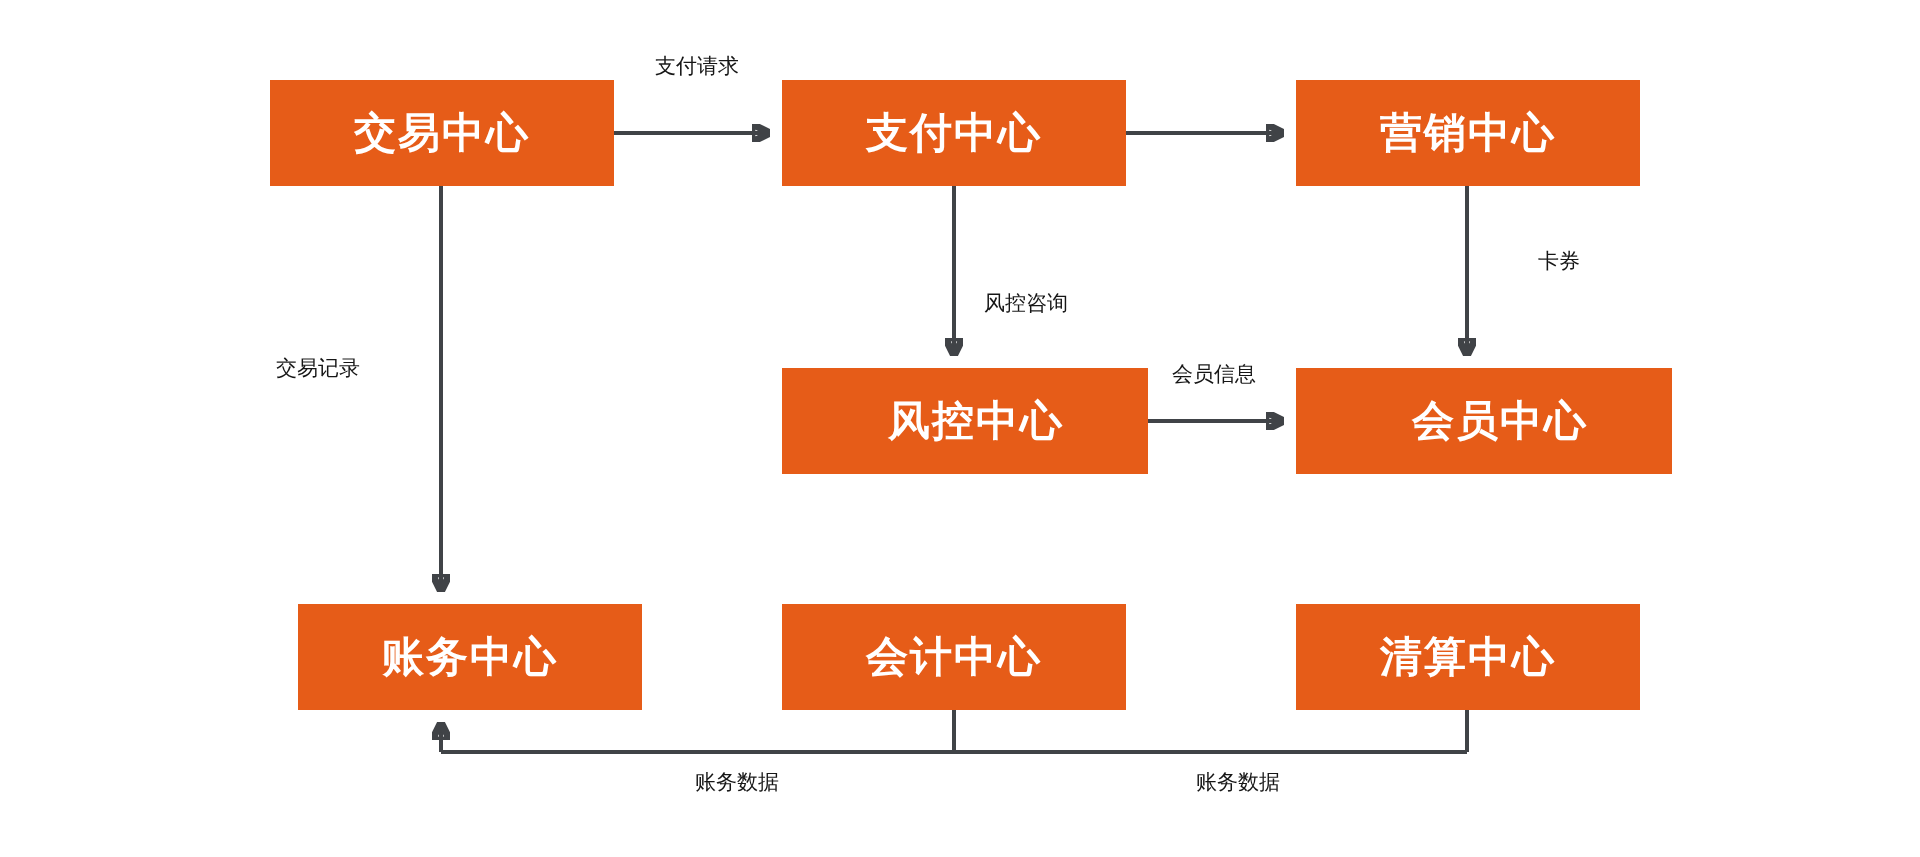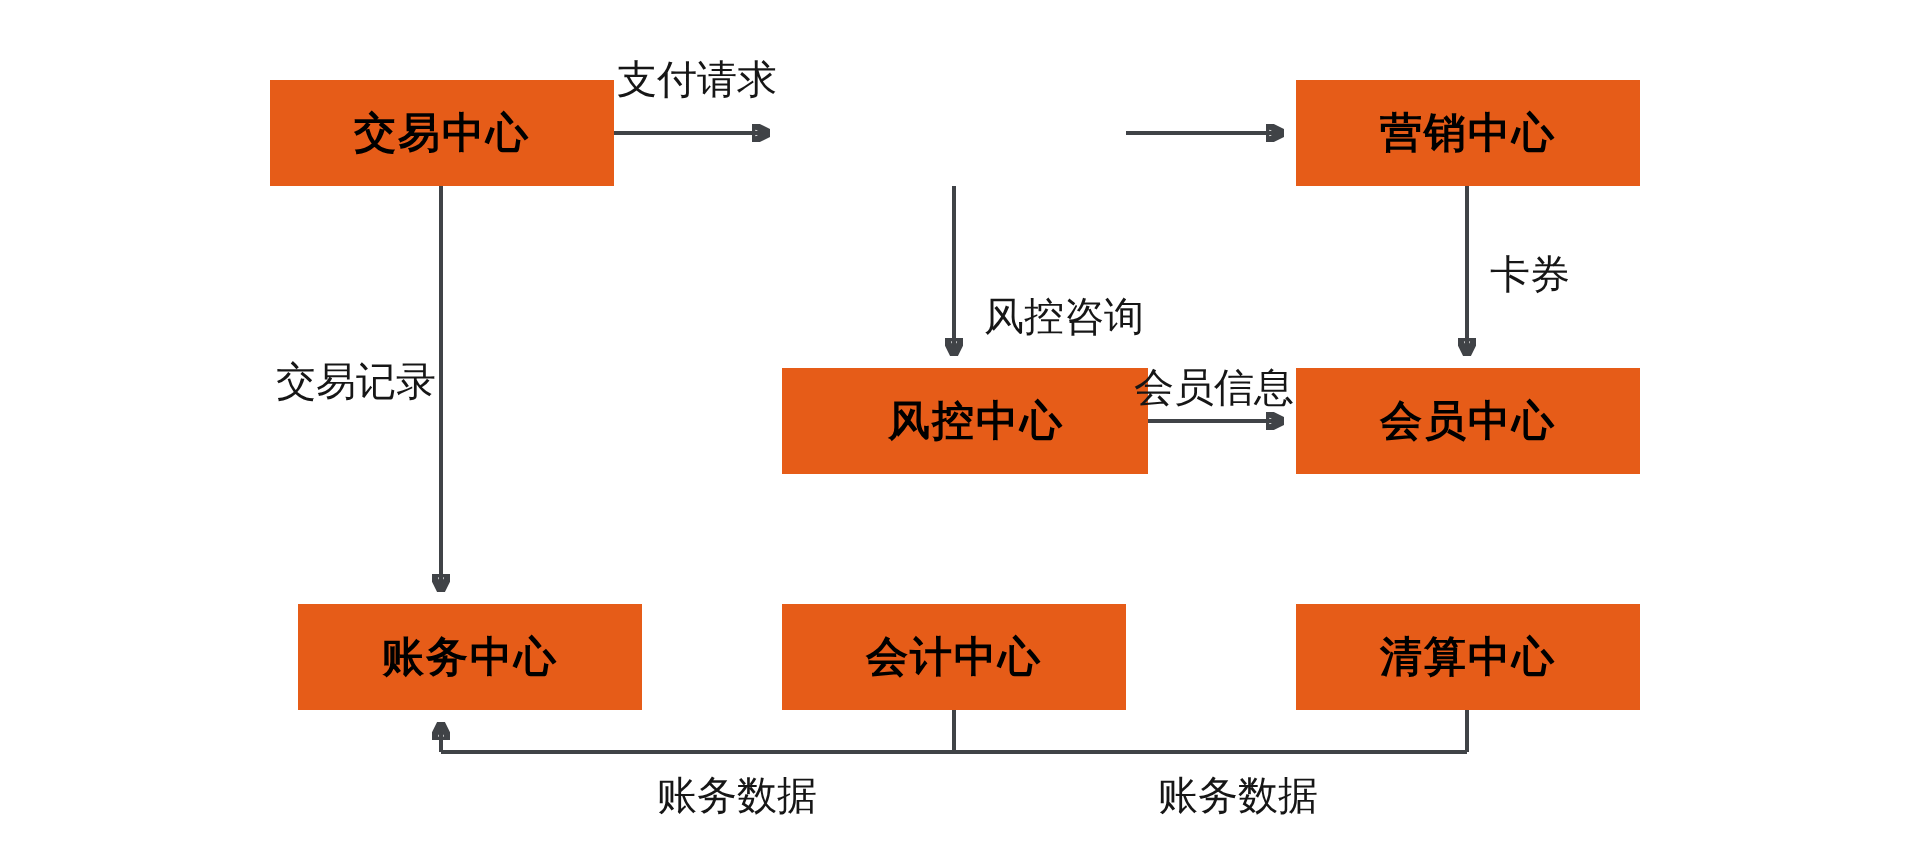--- a/index.html
+++ b/index.html
@@ -24,46 +24,46 @@
   .edges-svg path {
     fill: none;
     stroke: #404347;
     stroke-width: 4;
   }
   .node {
     position: absolute;
     width: 344px;
     height: 106px;
     background: #E65C18;
-    color: #000000;
+    color: #ffffff;
     display: flex;
     align-items: center;
     justify-content: center;
     font-size: 42px;
     font-weight: bold;
     letter-spacing: 2px;
     white-space: nowrap;
   }
   .edge-label {
     position: absolute;
     color: #161616;
-    font-size: 40px;
+    font-size: 21px;
     font-weight: 500;
     white-space: nowrap;
   }
   .edge-label.centered {
     width: 240px;
     text-align: center;
   }
   
   .pos-a1 { left: 270px;  top: 80px; }
   .pos-b1 { left: 782px;  top: 80px; }
   .pos-c1 { left: 1296px; top: 80px; }
   .pos-b2 { left: 782px;  top: 368px; padding-left: 22px; }
-  .pos-c2 { left: 1296px; top: 368px; }
+  .pos-c2 { left: 1296px; top: 368px; padding-left: 32px; }
   .pos-a3 { left: 285px;  top: 604px; margin-left: 13px; }
   .pos-b3 { left: 782px;  top: 604px; }
   .pos-c3 { left: 1296px; top: 604px; }
 </style>
 </head>
 <body>
 
 <div class="canvas">
 
   <svg class="edges-svg" viewBox="0 0 1920 857">
@@ -78,28 +78,29 @@
     <path d="M1467,186 L1467,354" marker-end="url(#arrow)"></path>
     <path d="M1126,421 L1282,421" marker-end="url(#arrow)"></path>
     <path d="M441,186 L441,590" marker-end="url(#arrow)"></path>
     <path d="M954,710 L954,752"></path>
     <path d="M1467,710 L1467,752"></path>
     <path d="M1467,752 L441,752"></path>
     <path d="M441,752 L441,724" marker-end="url(#arrow)"></path>
   </svg>
 
   <div class="node pos-a1">交易中心</div>
+  <div class="node pos-b1">支付中心</div>
   <div class="node pos-c1">营销中心</div>
   <div class="node pos-b2">风控中心</div>
   <div class="node pos-c2">会员中心</div>
   <div class="node pos-a3">账务中心</div>
   <div class="node pos-c3">清算中心</div>
   <div class="node pos-b3">会计中心</div>
 
   <div class="edge-label centered" style="left:577px;  top:52px;">支付请求</div>
   <div class="edge-label" style="left:984px;  top:289px;">风控咨询</div>
-  <div class="edge-label" style="left:1490px; top:247px;text-align:center;">卡券</div>
+  <div class="edge-label" style="left:1538px; top:247px;text-align:center;">卡券</div>
   <div class="edge-label centered" style="left:1094px; top:360px;">会员信息</div>
   <div class="edge-label" style="left:276px;  top:354px;">交易记录</div>
   <div class="edge-label centered" style="left:617px;  top:768px;">账务数据</div>
   <div class="edge-label centered" style="left:1118px; top:768px;">账务数据</div>
 
 </div>
 
 </body></html>

